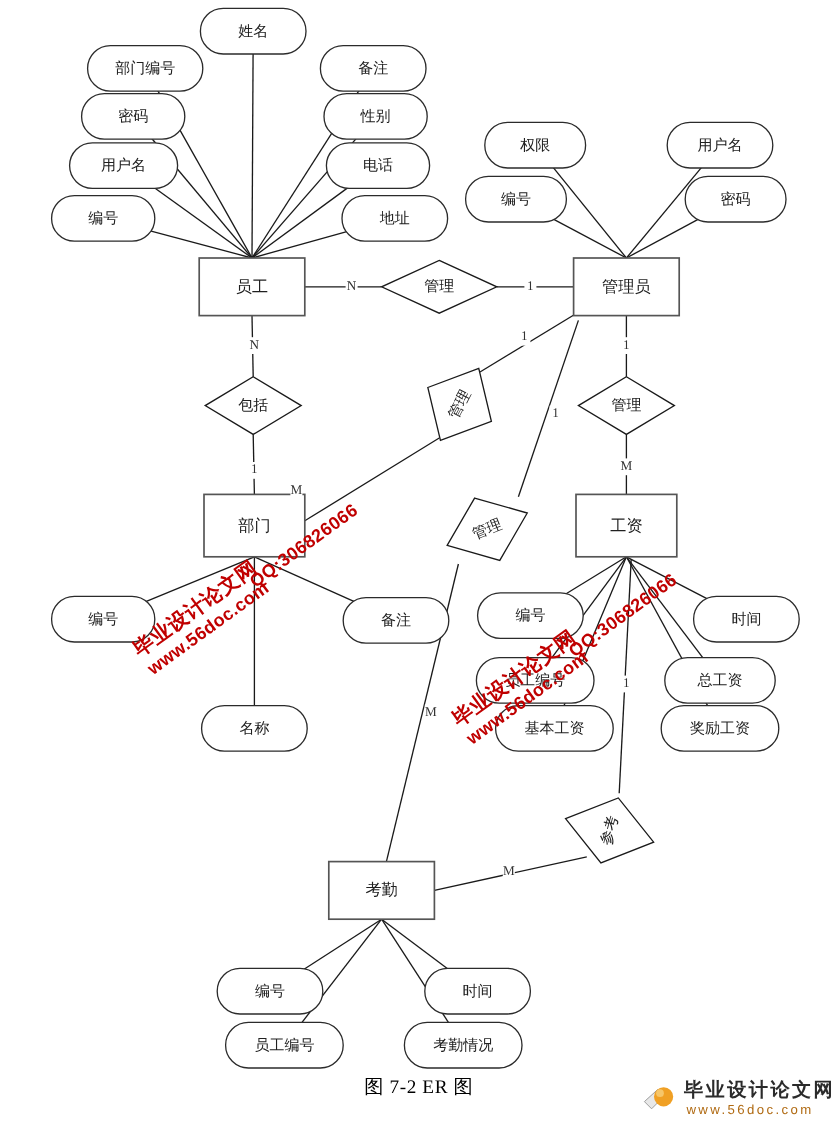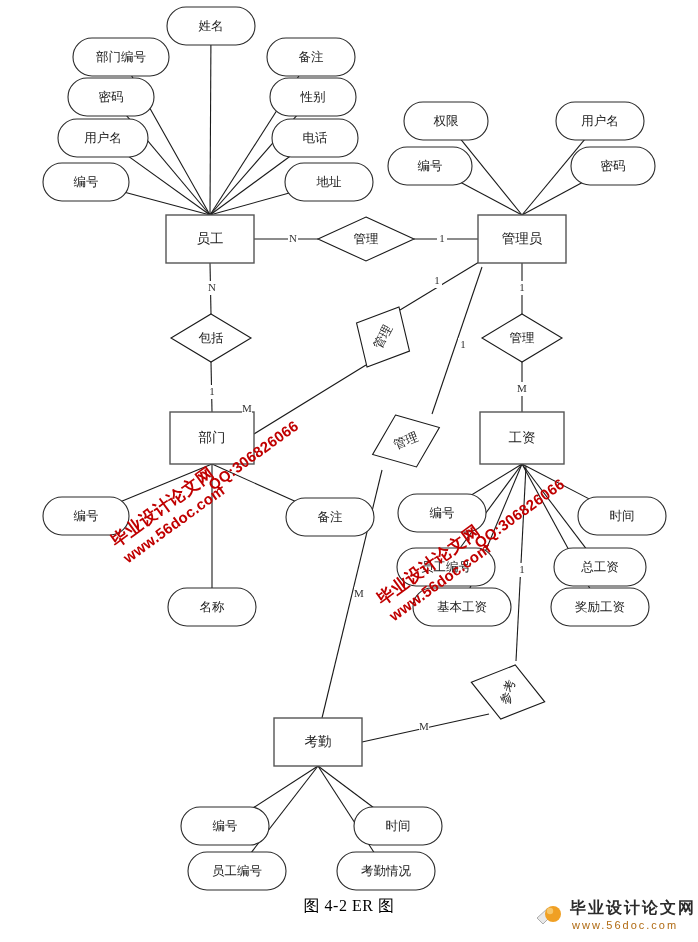--- a/index.html
+++ b/index.html
@@ -367,21 +367,21 @@
   </div>
 
   <div class="wm" id="wm-1" style="left: 384px; top: 588px; transform: rotate(-36deg);">
     <span class="l1">毕业设计论文网</span>
     <span class="l2">www.56doc.com</span>
   </div>
   <div class="wm" id="wm-1q" style="left: 476px; top: 536px; transform: rotate(-36deg);">
     <span class="l2">QQ:306826066</span>
   </div>
 
-  <div class="caption">图 4-2 ER 图</div>
+  <div class="caption">图 7-2 ER 图</div>
 
   <div id="logo">
     <svg class="logo-mark" viewBox="0 0 30 26">
       <polygon points="1,16 12,6 18,11 7,22" fill="#e8e8e8" stroke="#9a9a9a" stroke-width="0.8"></polygon>
       <circle cx="17" cy="12" r="8" fill="#f0a024"></circle>
       <circle cx="14" cy="9" r="3.2" fill="#f6c66a"></circle>
     </svg>
     <div class="logo-cn">毕业设计论文网</div>
     <div class="logo-url">www.56doc.com</div>
   </div>

